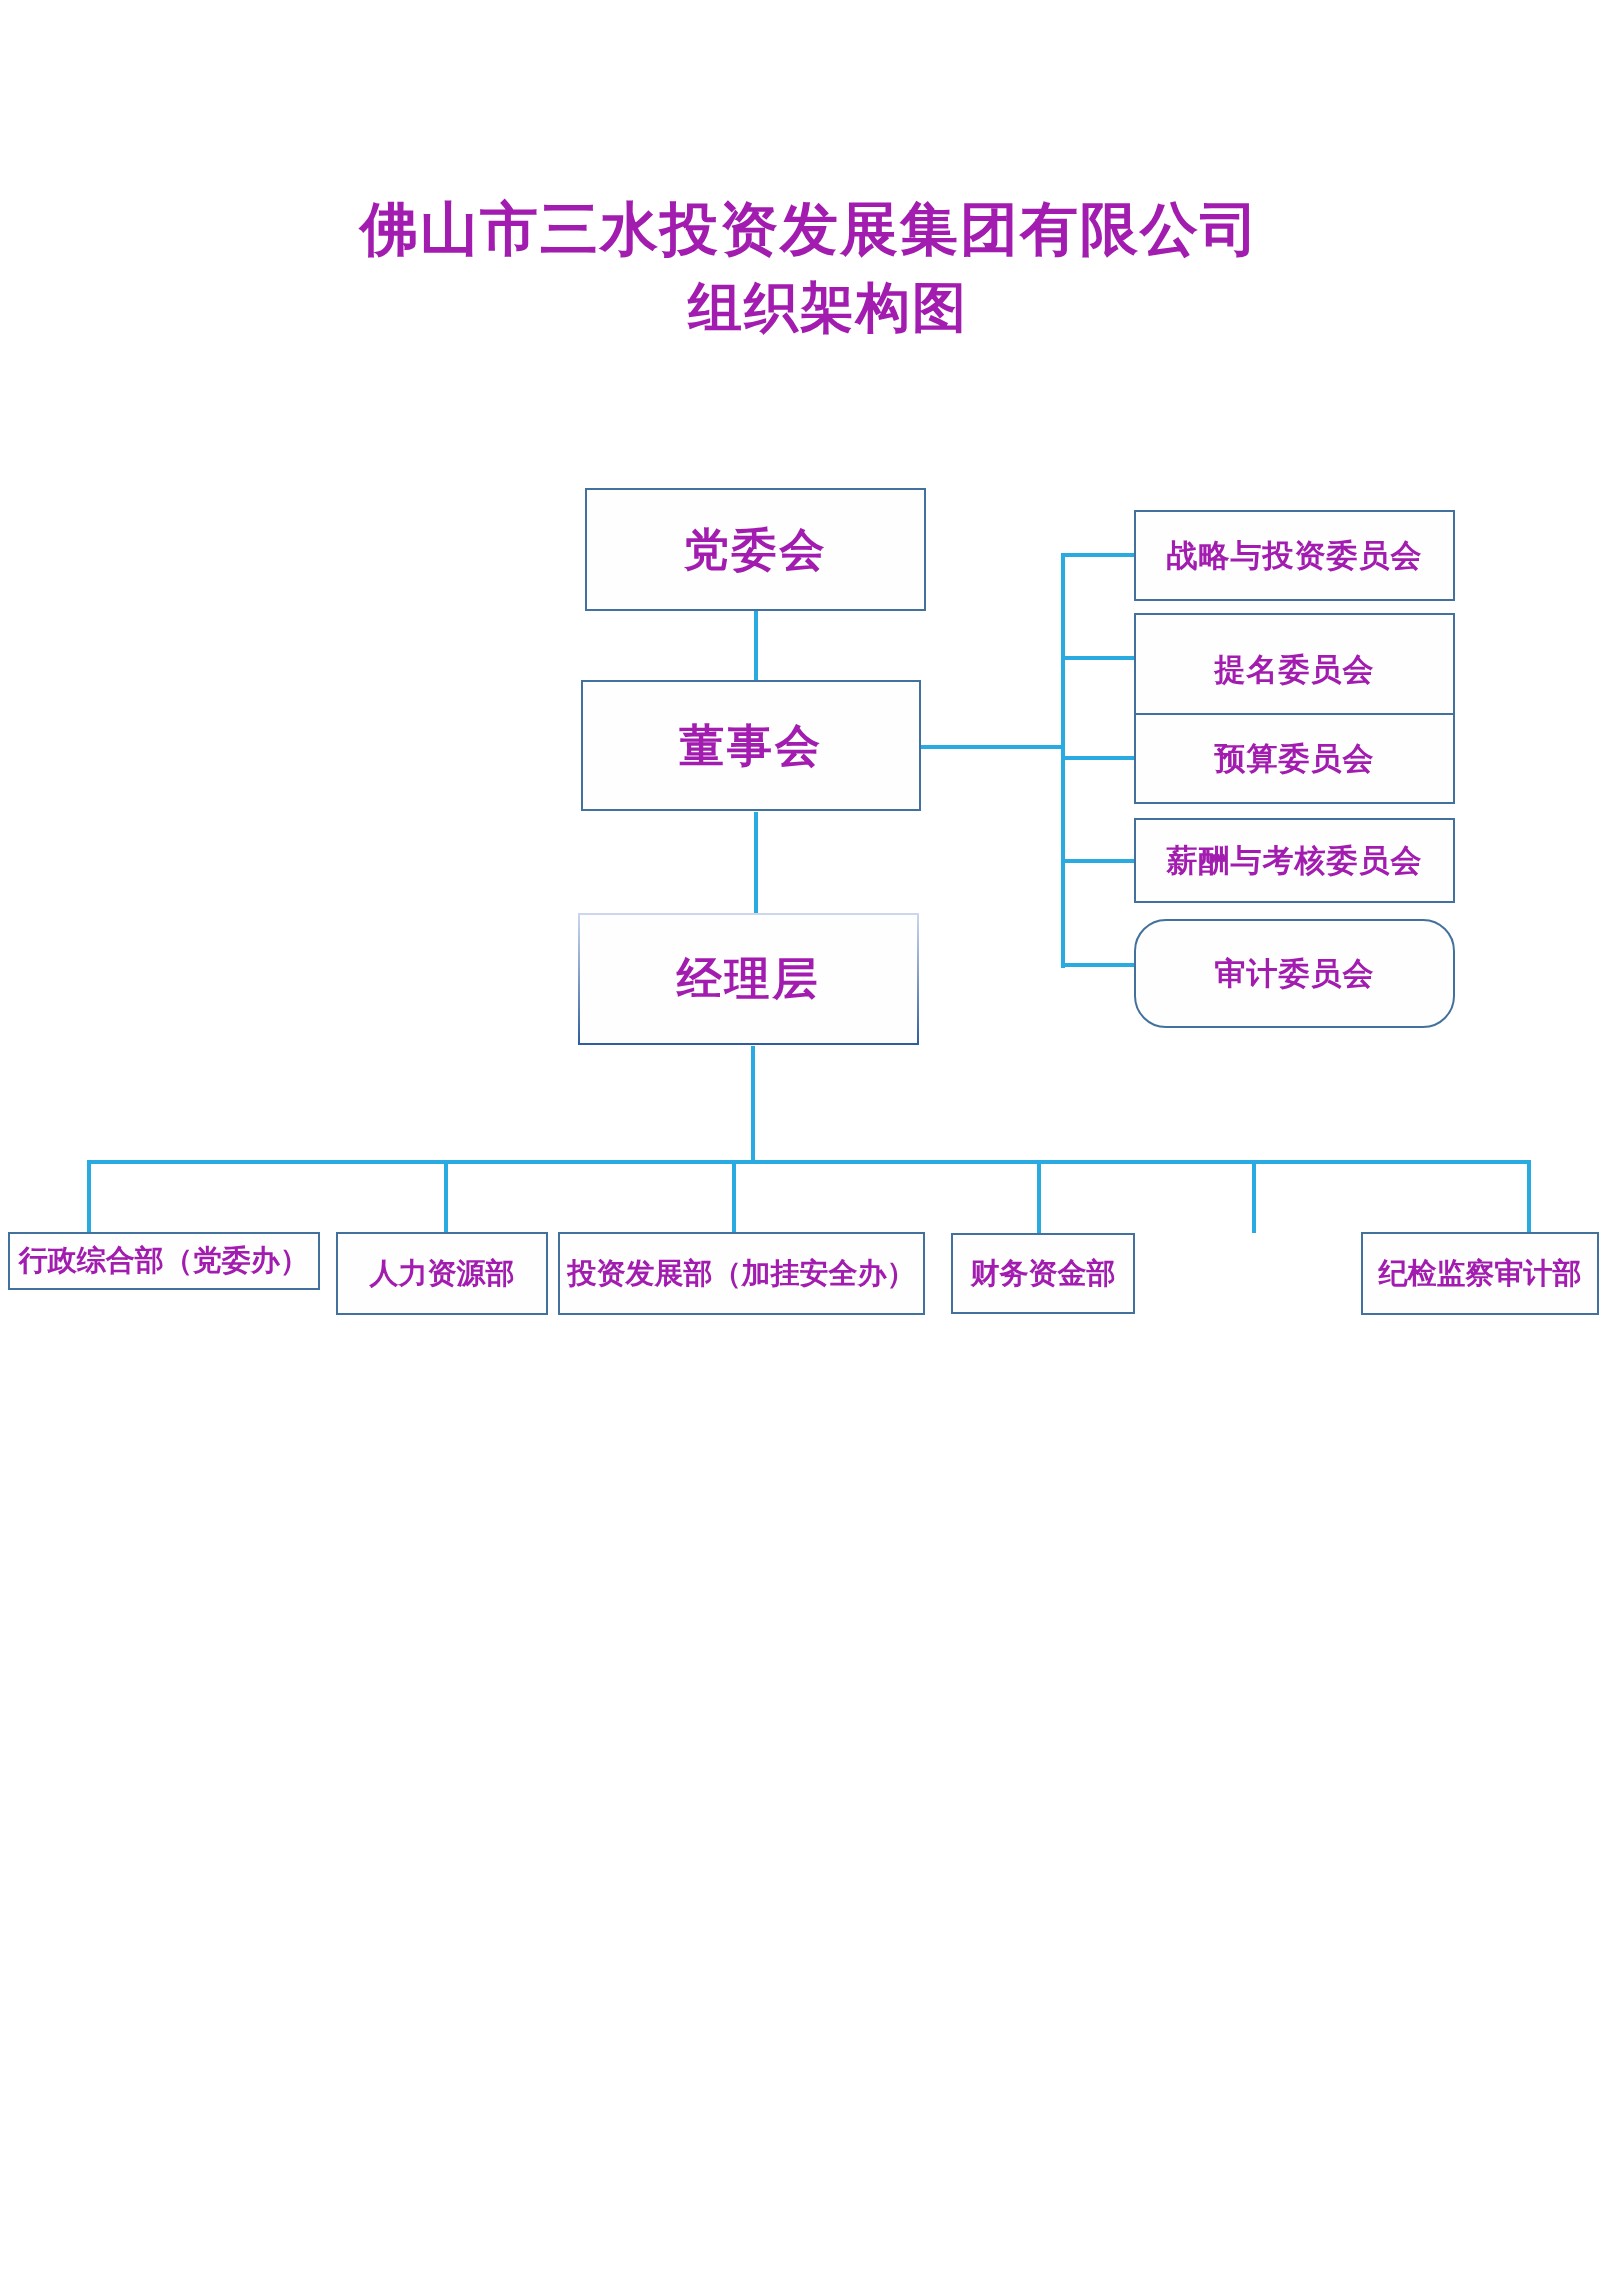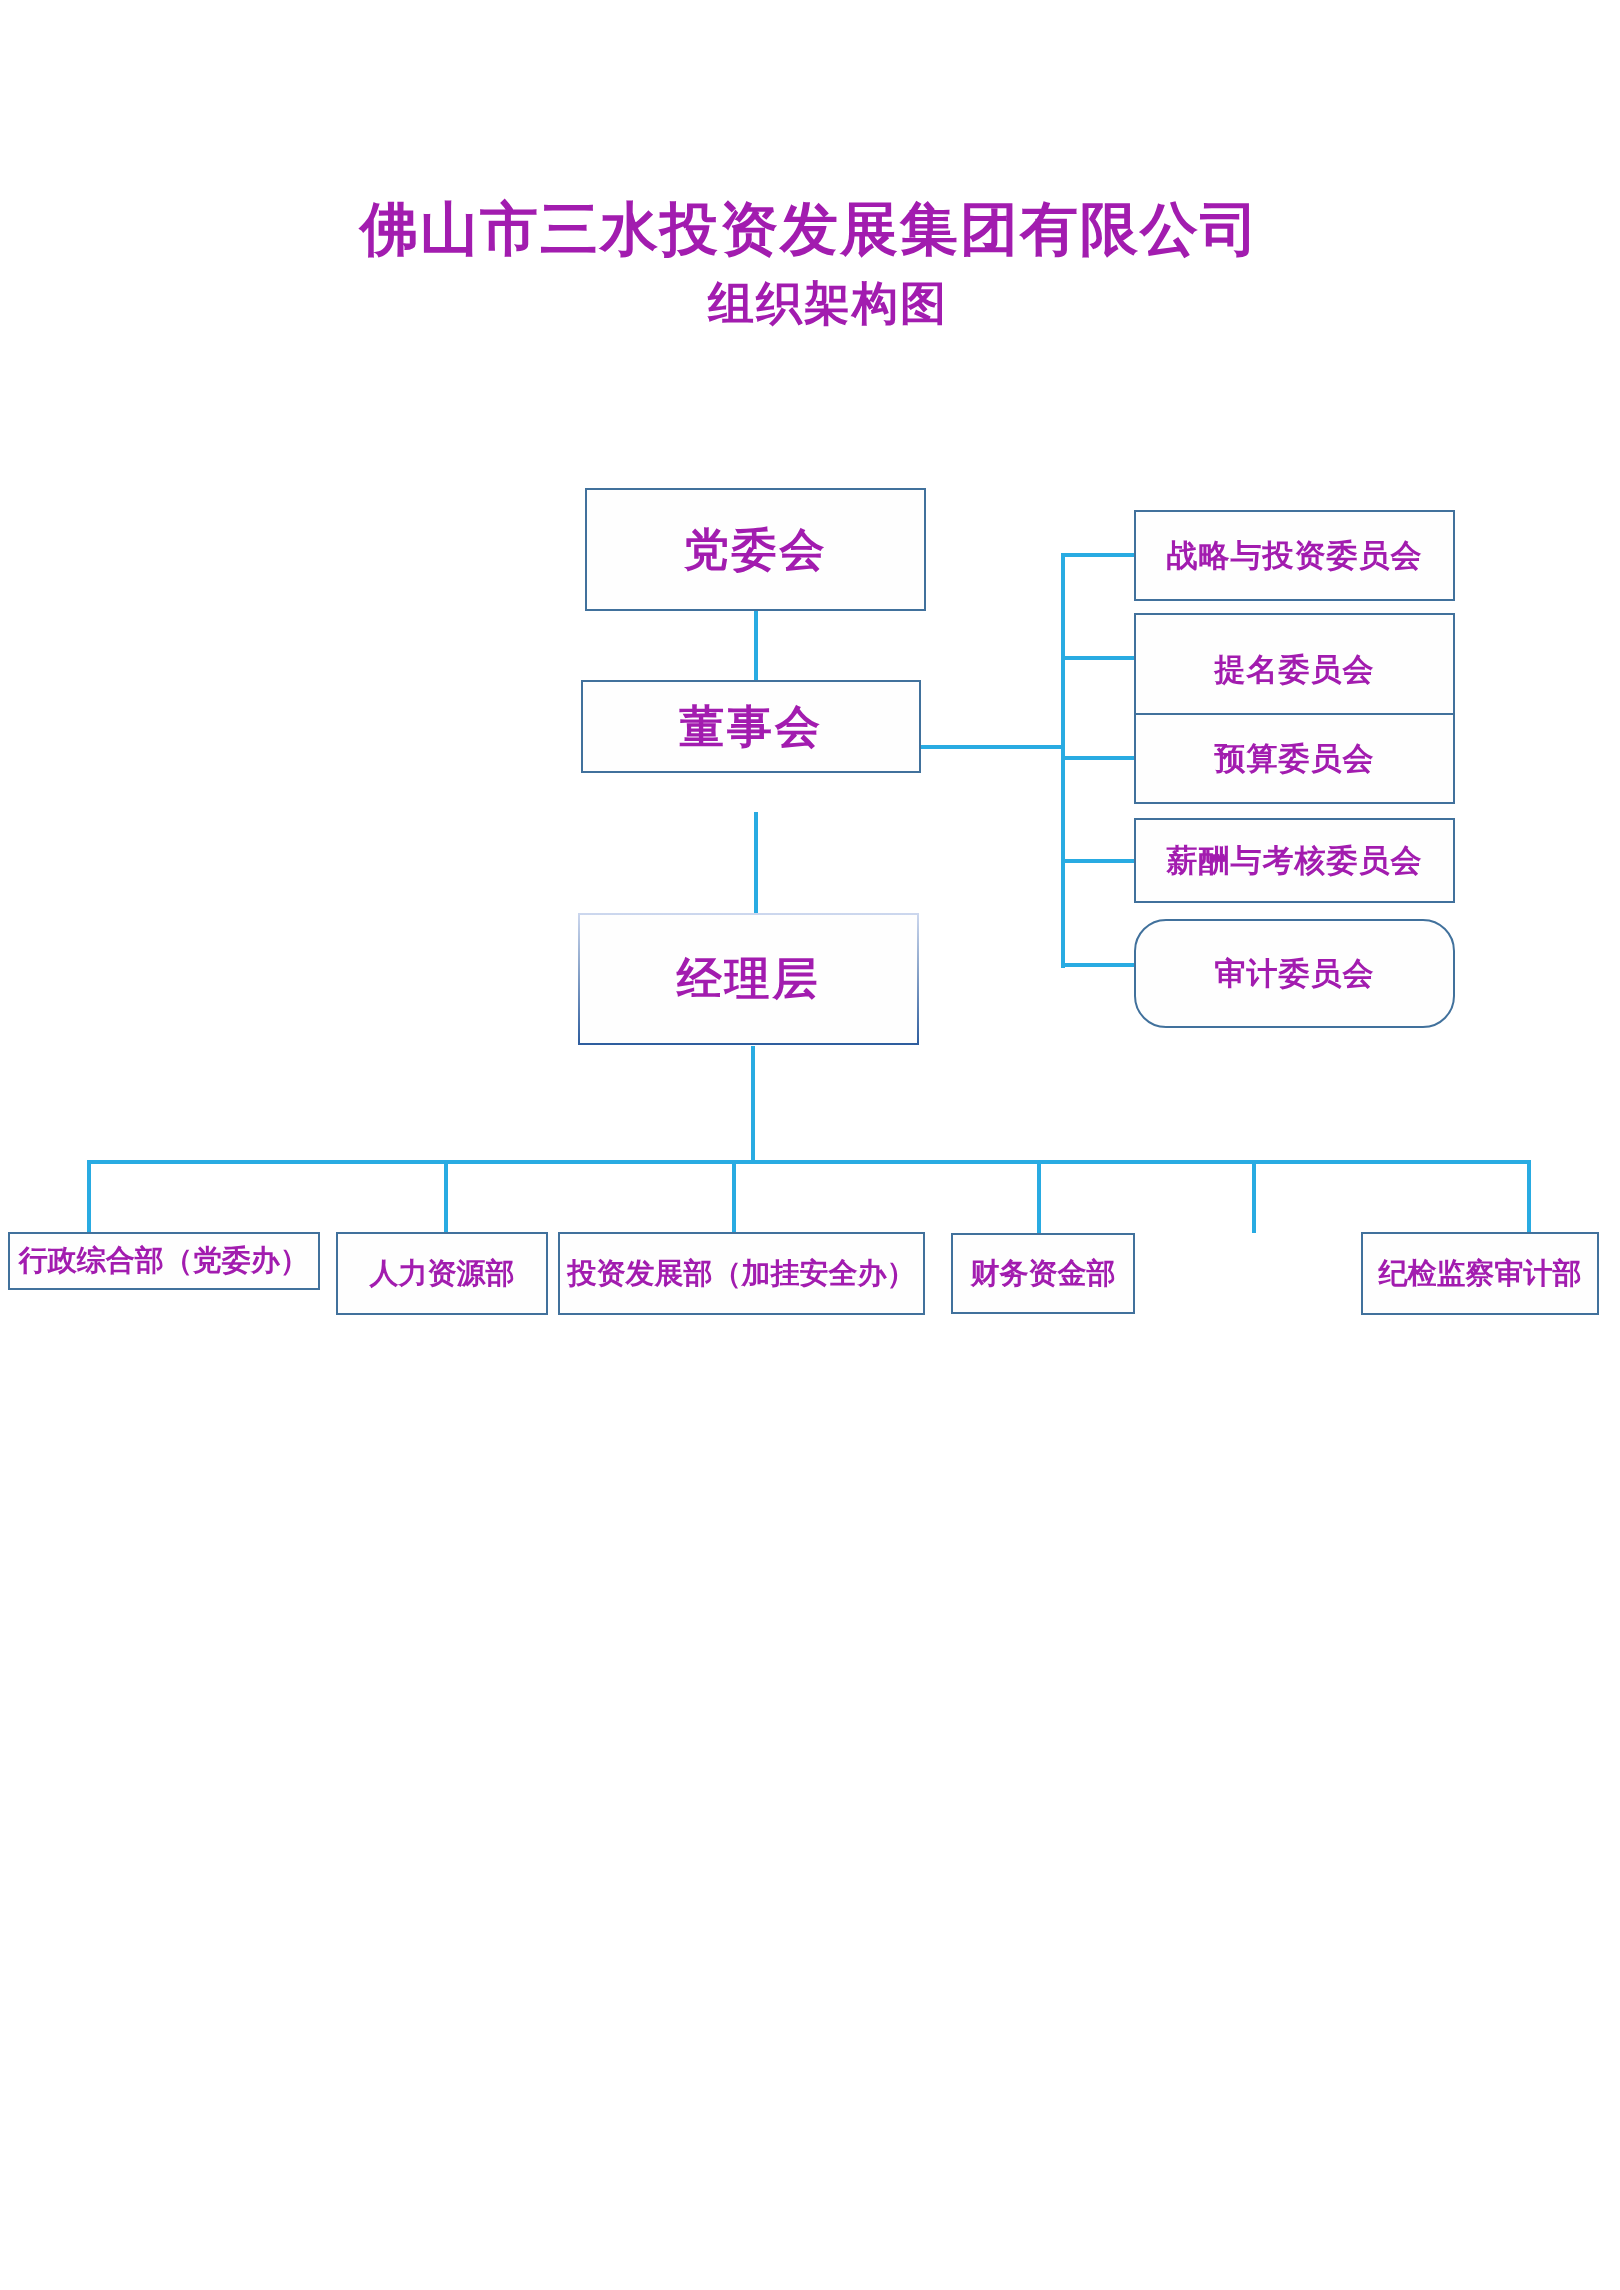--- a/index.html
+++ b/index.html
@@ -15,21 +15,21 @@
   }
   .title-block {
     position: absolute;
     left: 0; top: 201px;
     width: 100%;
     text-align: center;
     font-weight: 700;
     line-height: 1.0;
   }
   .title-line1 { font-size: 58px; letter-spacing: 2px; }
-  .title-line2 { font-size: 46px; margin-top: 21.6px; letter-spacing: 2px; padding-left: 36px; }
+  .title-line2 { font-size: 54px; margin-top: 21.6px; letter-spacing: 2px; padding-left: 36px; }
   .node {
     position: absolute;
     background: #fefefe;
     border: 2.9px solid #41719C;
     display: flex;
     align-items: center;
     justify-content: center;
     font-weight: 700;
     text-align: center;
     white-space: nowrap;
@@ -70,21 +70,21 @@
   <div class="line" style="left:87px; top:1160px; width:3.9px; height:73px;"></div>
   <div class="line" style="left:444px; top:1160px; width:3.9px; height:73px;"></div>
   <div class="line" style="left:732px; top:1160px; width:3.9px; height:73px;"></div>
   <div class="line" style="left:1037px; top:1160px; width:3.9px; height:73px;"></div>
   <div class="line" style="left:1252px; top:1160px; width:3.9px; height:73px;"></div>
   <div class="line" style="left:1527px; top:1160px; width:3.9px; height:73px;"></div>
 
   <div class="node main" style="left:585px; top:488px; width:341px; height:123px;">
     <span>党委会</span>
   </div>
-  <div class="node main" style="left:581px; top:680px; width:340px; height:93px;text-align:right;">
+  <div class="node main" style="left:581px; top:680px; width:340px; height:131px;text-align:right;">
     <span>董事会</span>
   </div>
   <div class="node main gradient-border" style="left:578px; top:913px; width:341px; height:132px;">
     <span>经理层</span>
   </div>
 
   <div class="node committee" style="left:1134px; top:510px; width:321px; height:91px;">
     <span>战略与投资委员会</span>
   </div>
   <div class="node committee" style="left:1134px; top:613px; width:321px; height:114px;">

